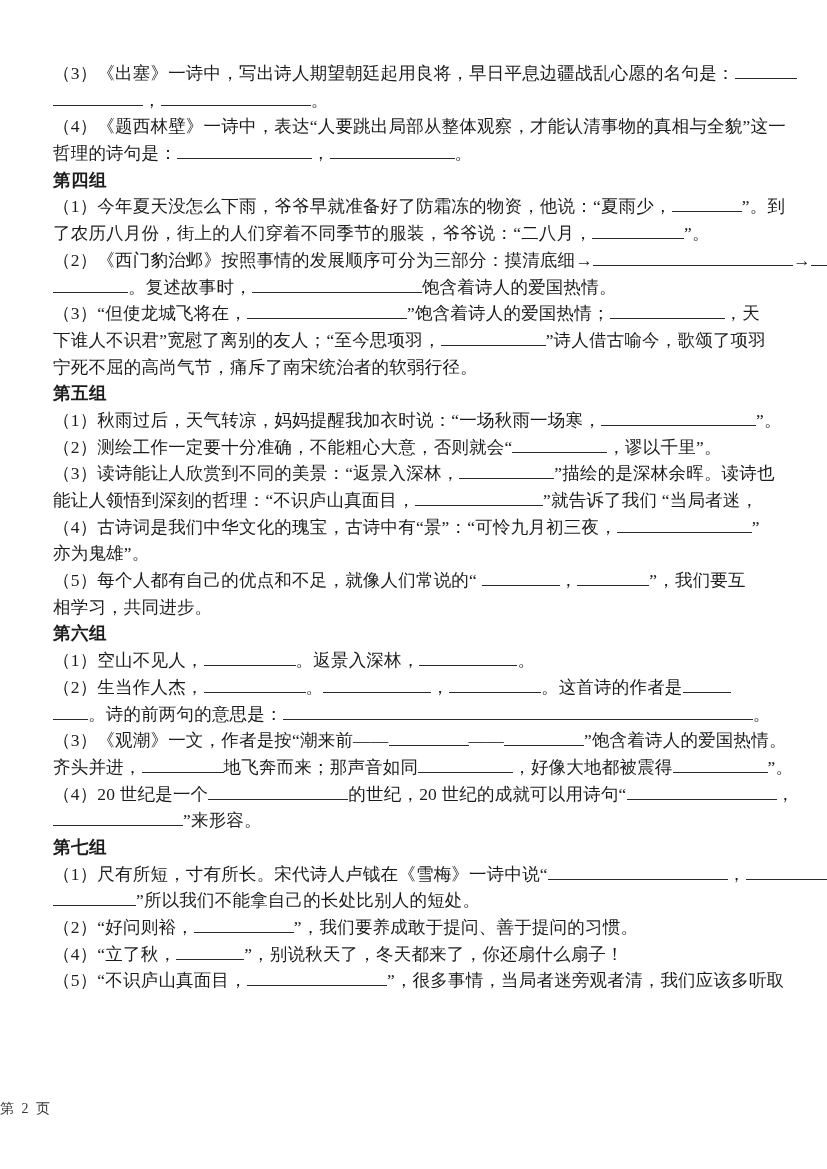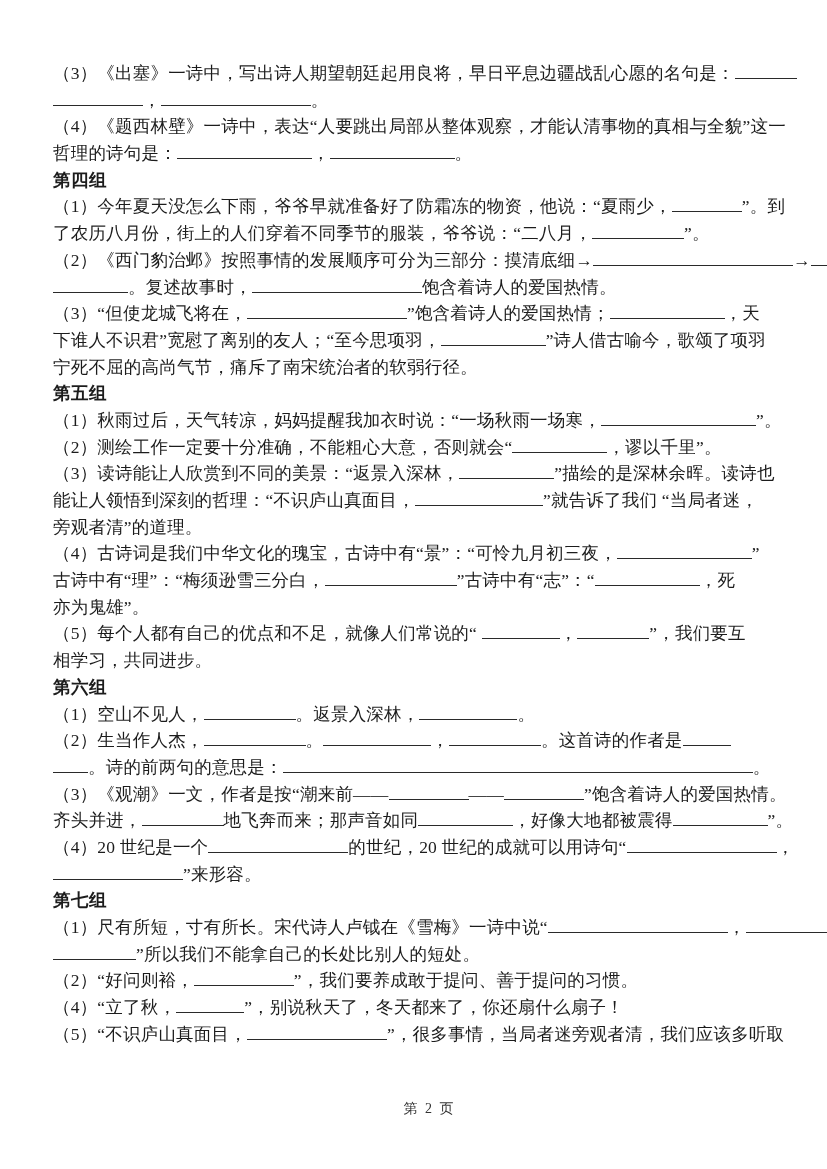--- a/index.html
+++ b/index.html
@@ -21,24 +21,23 @@
   .line.header {
     font-family:"Liberation Sans","DejaVu Sans",sans-serif;
     font-weight:bold; font-size:17.5px; letter-spacing:0.5px;
   }
   .blank {
     display:inline-block; height:13px;
     border-bottom:1.4px solid #2a2a2a;
   }
   .footer {
     position:absolute; left:0; right:0; top:1100px;
-    text-align:center; font-size:14px; color:#333333;
+    font-size:14px; color:#333333;
     letter-spacing:2px;
     font-family:"Liberation Serif","DejaVu Serif",serif;
-    padding-left:32px;
   }
 </style>
 </head>
 <body>
 
 <div class="page">
   <div class="doc" id="doc">
       <div class="line"><span>（3）《出塞》一诗中，写出诗人期望朝廷起用良将，早日平息边疆战乱心愿的名句是：</span><span class="blank" style="width: 62px;"></span></div>
       <div class="line"><span class="blank" style="width: 90px;"></span><span>，</span><span class="blank" style="width: 150px;"></span><span>。</span></div>
       <div class="line"><span>（4）《题西林壁》一诗中，表达“人要跳出局部从整体观察，才能认清事物的真相与全貌”这一</span></div>
@@ -49,23 +48,21 @@
       <div class="line"><span>（2）《西门豹治邺》按照事情的发展顺序可分为三部分：摸清底细→</span><span class="blank" style="width: 200px;"></span><span>→</span><span class="blank" style="width: 40px;"></span></div>
       <div class="line"><span class="blank" style="width: 75px;"></span><span>。复述故事时，</span><span class="blank" style="width: 170px;"></span><span>饱含着诗人的爱国热情。</span></div>
       <div class="line"><span>（3）“但使龙城飞将在，</span><span class="blank" style="width: 160px;"></span><span>”饱含着诗人的爱国热情；</span><span class="blank" style="width: 115px;"></span><span>，天</span></div>
       <div class="line"><span>下谁人不识君”宽慰了离别的友人；“至今思项羽，</span><span class="blank" style="width: 105px;"></span><span>”诗人借古喻今，歌颂了项羽</span></div>
       <div class="line"><span>宁死不屈的高尚气节，痛斥了南宋统治者的软弱行径。</span></div>
       <div class="line header"><span>第五组</span></div>
       <div class="line"><span>（1）秋雨过后，天气转凉，妈妈提醒我加衣时说：“一场秋雨一场寒，</span><span class="blank" style="width: 155px;"></span><span>”。</span></div>
       <div class="line"><span>（2）测绘工作一定要十分准确，不能粗心大意，否则就会“</span><span class="blank" style="width: 95px;"></span><span>，谬以千里”。</span></div>
       <div class="line"><span>（3）读诗能让人欣赏到不同的美景：“返景入深林，</span><span class="blank" style="width: 95px;"></span><span>”描绘的是深林余晖。读诗也</span></div>
       <div class="line"><span>能让人领悟到深刻的哲理：“不识庐山真面目，</span><span class="blank" style="width: 128px;"></span><span>”就告诉了我们 “当局者迷，</span></div>
-      <div class="line"><span>旁观者清”的道理。</span></div>
       <div class="line"><span>（4）古诗词是我们中华文化的瑰宝，古诗中有“景”：“可怜九月初三夜，</span><span class="blank" style="width: 135px;"></span><span>”</span></div>
-      <div class="line"><span>古诗中有“理”：“梅须逊雪三分白，</span><span class="blank" style="width: 132px;"></span><span>”古诗中有“志”：“</span><span class="blank" style="width: 105px;"></span><span>，死</span></div>
       <div class="line"><span>亦为鬼雄”。</span></div>
       <div class="line"><span>（5）每个人都有自己的优点和不足，就像人们常说的“ </span><span class="blank" style="width: 78px;"></span><span>，</span><span class="blank" style="width: 72px;"></span><span>”，我们要互</span></div>
       <div class="line"><span>相学习，共同进步。</span></div>
       <div class="line header"><span>第六组</span></div>
       <div class="line"><span>（1）空山不见人，</span><span class="blank" style="width: 92px;"></span><span>。返景入深林，</span><span class="blank" style="width: 98px;"></span><span>。</span></div>
       <div class="line"><span>（2）生当作人杰，</span><span class="blank" style="width: 102px;"></span><span>。</span><span class="blank" style="width: 108px;"></span><span>，</span><span class="blank" style="width: 92px;"></span><span>。这首诗的作者是</span><span class="blank" style="width: 48px;"></span></div>
       <div class="line"><span class="blank" style="width: 35px;"></span><span>。诗的前两句的意思是：</span><span class="blank" style="width: 470px;"></span><span>。</span></div>
       <div class="line"><span>（3）《观潮》一文，作者是按“潮来前——</span><span class="blank" style="width: 80px;"></span><span>——</span><span class="blank" style="width: 80px;"></span><span>”饱含着诗人的爱国热情。</span></div>
       <div class="line"><span>齐头并进，</span><span class="blank" style="width: 82px;"></span><span>地飞奔而来；那声音如同</span><span class="blank" style="width: 95px;"></span><span>，好像大地都被震得</span><span class="blank" style="width: 95px;"></span><span>”。</span></div>
       <div class="line"><span>（4）20 世纪是一个</span><span class="blank" style="width: 140px;"></span><span>的世纪，20 世纪的成就可以用诗句“</span><span class="blank" style="width: 150px;"></span><span>，</span></div>

